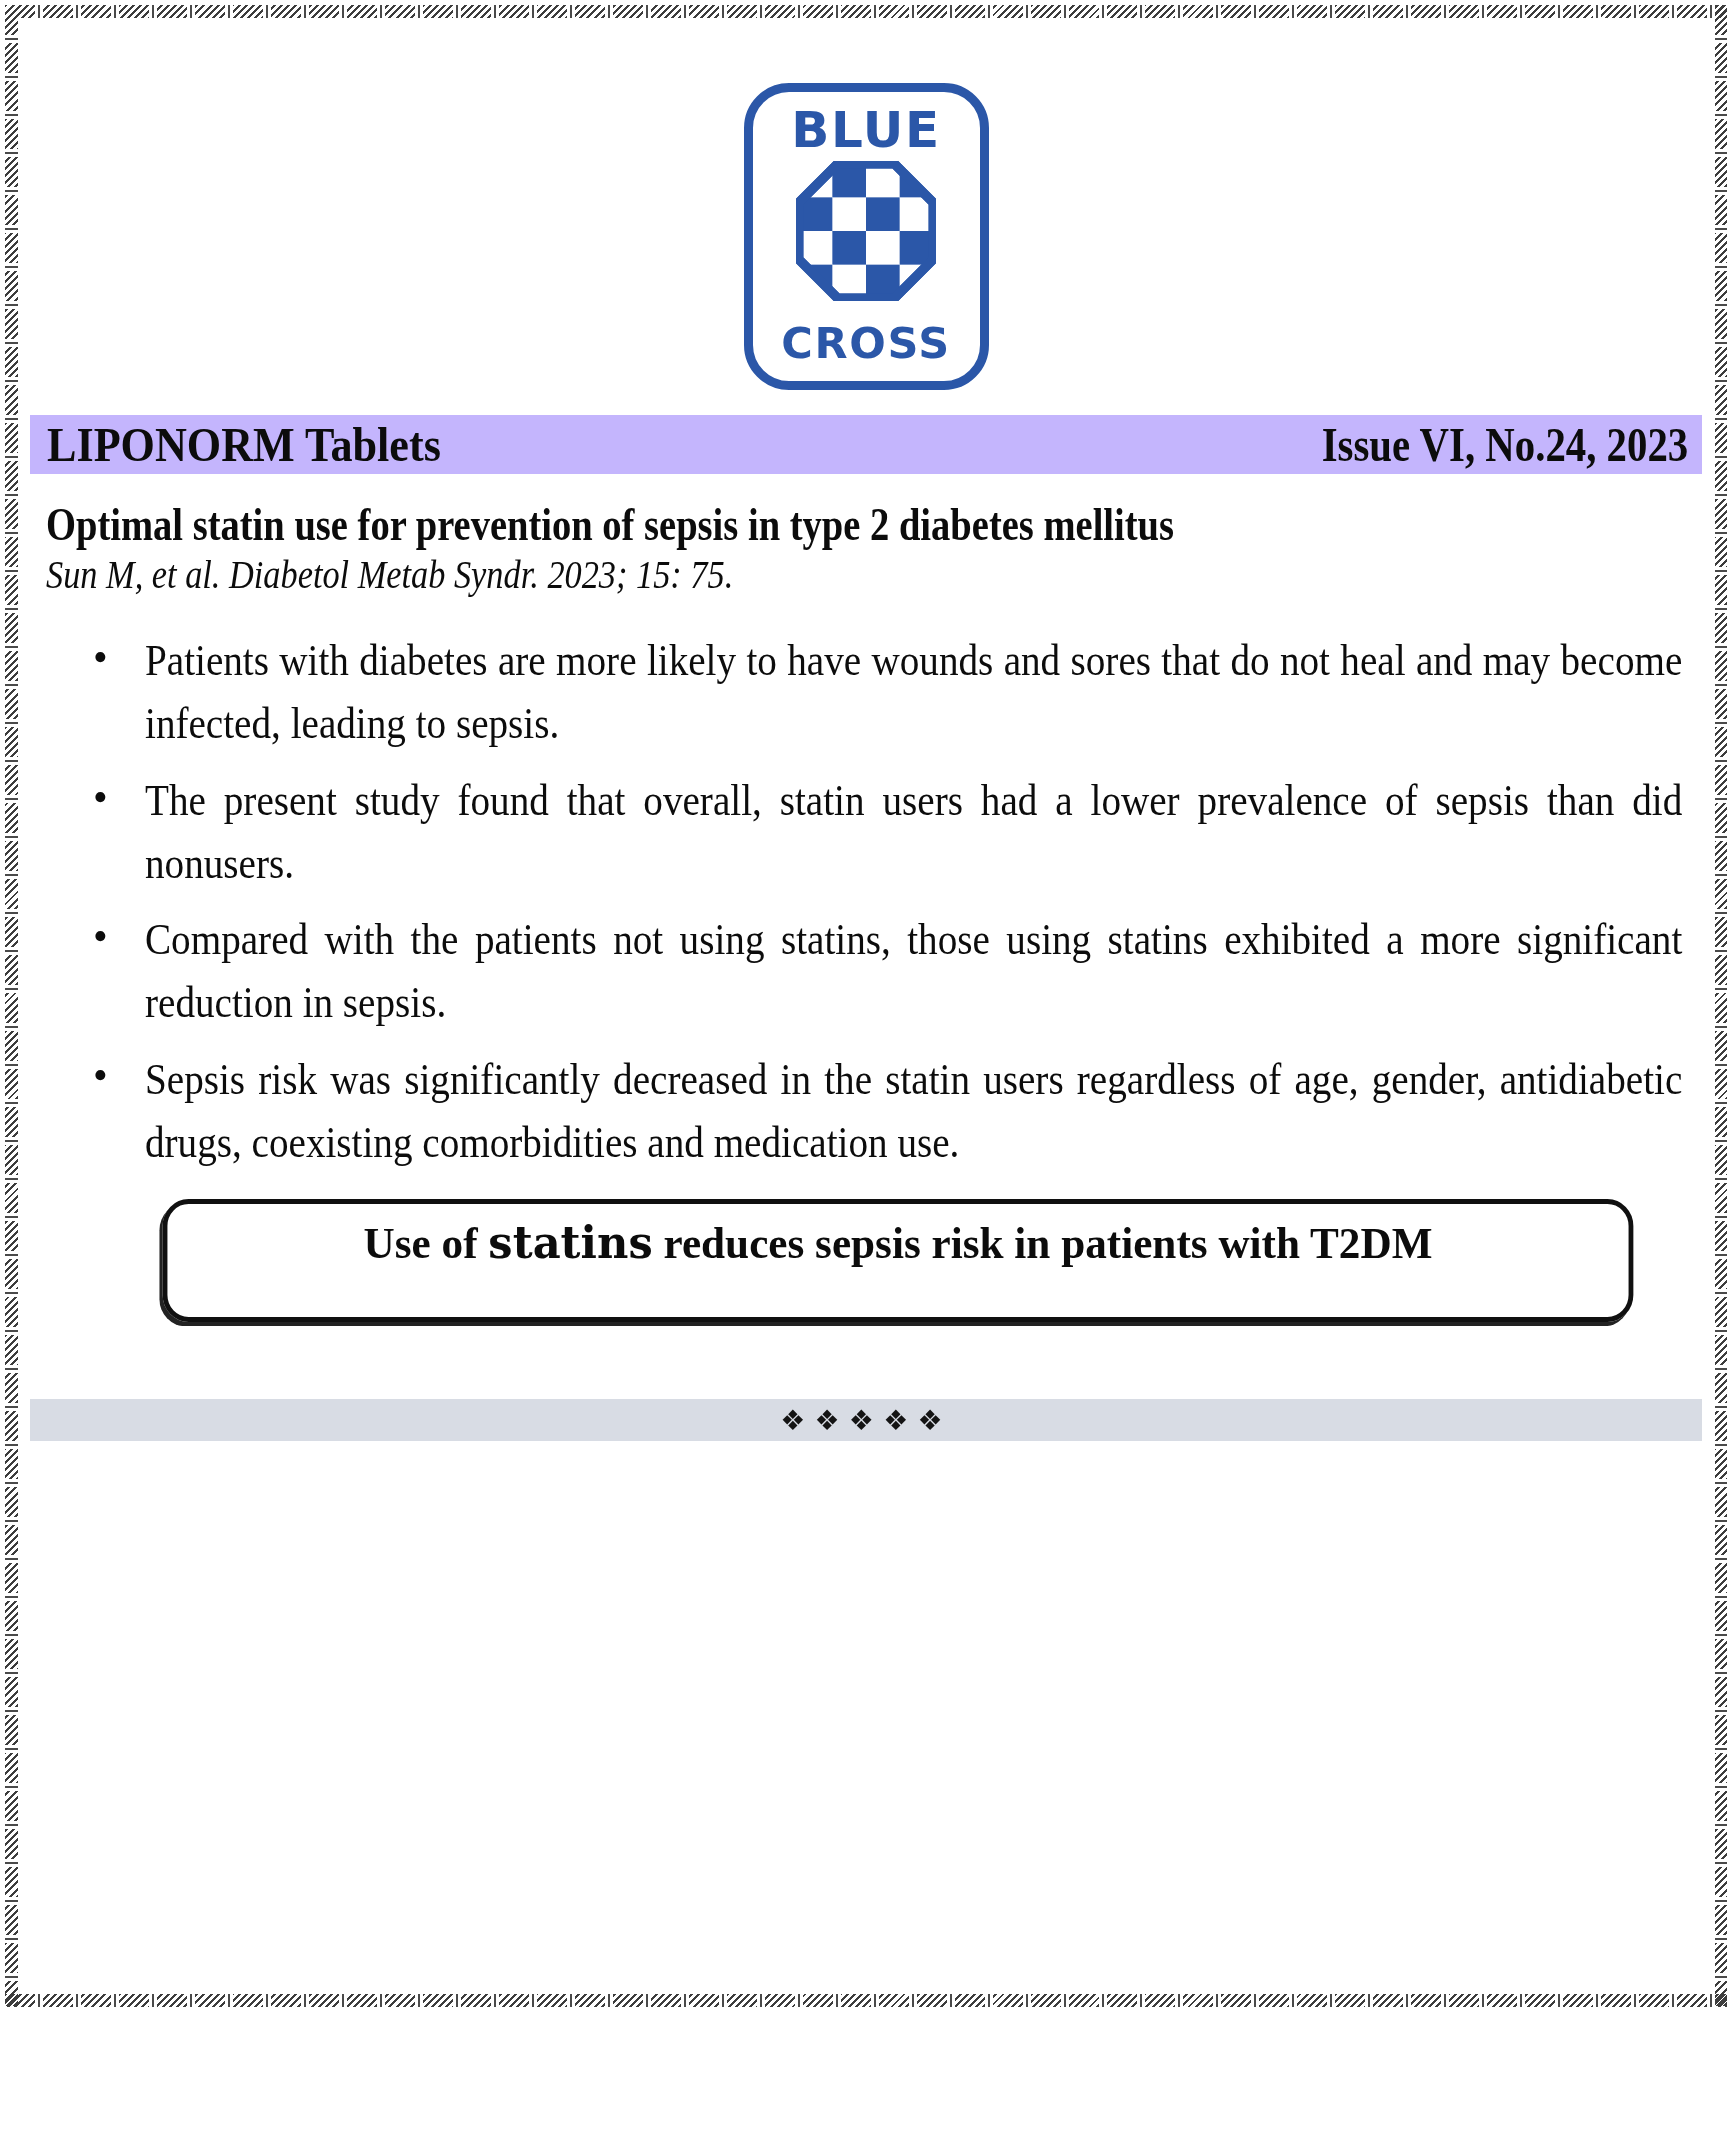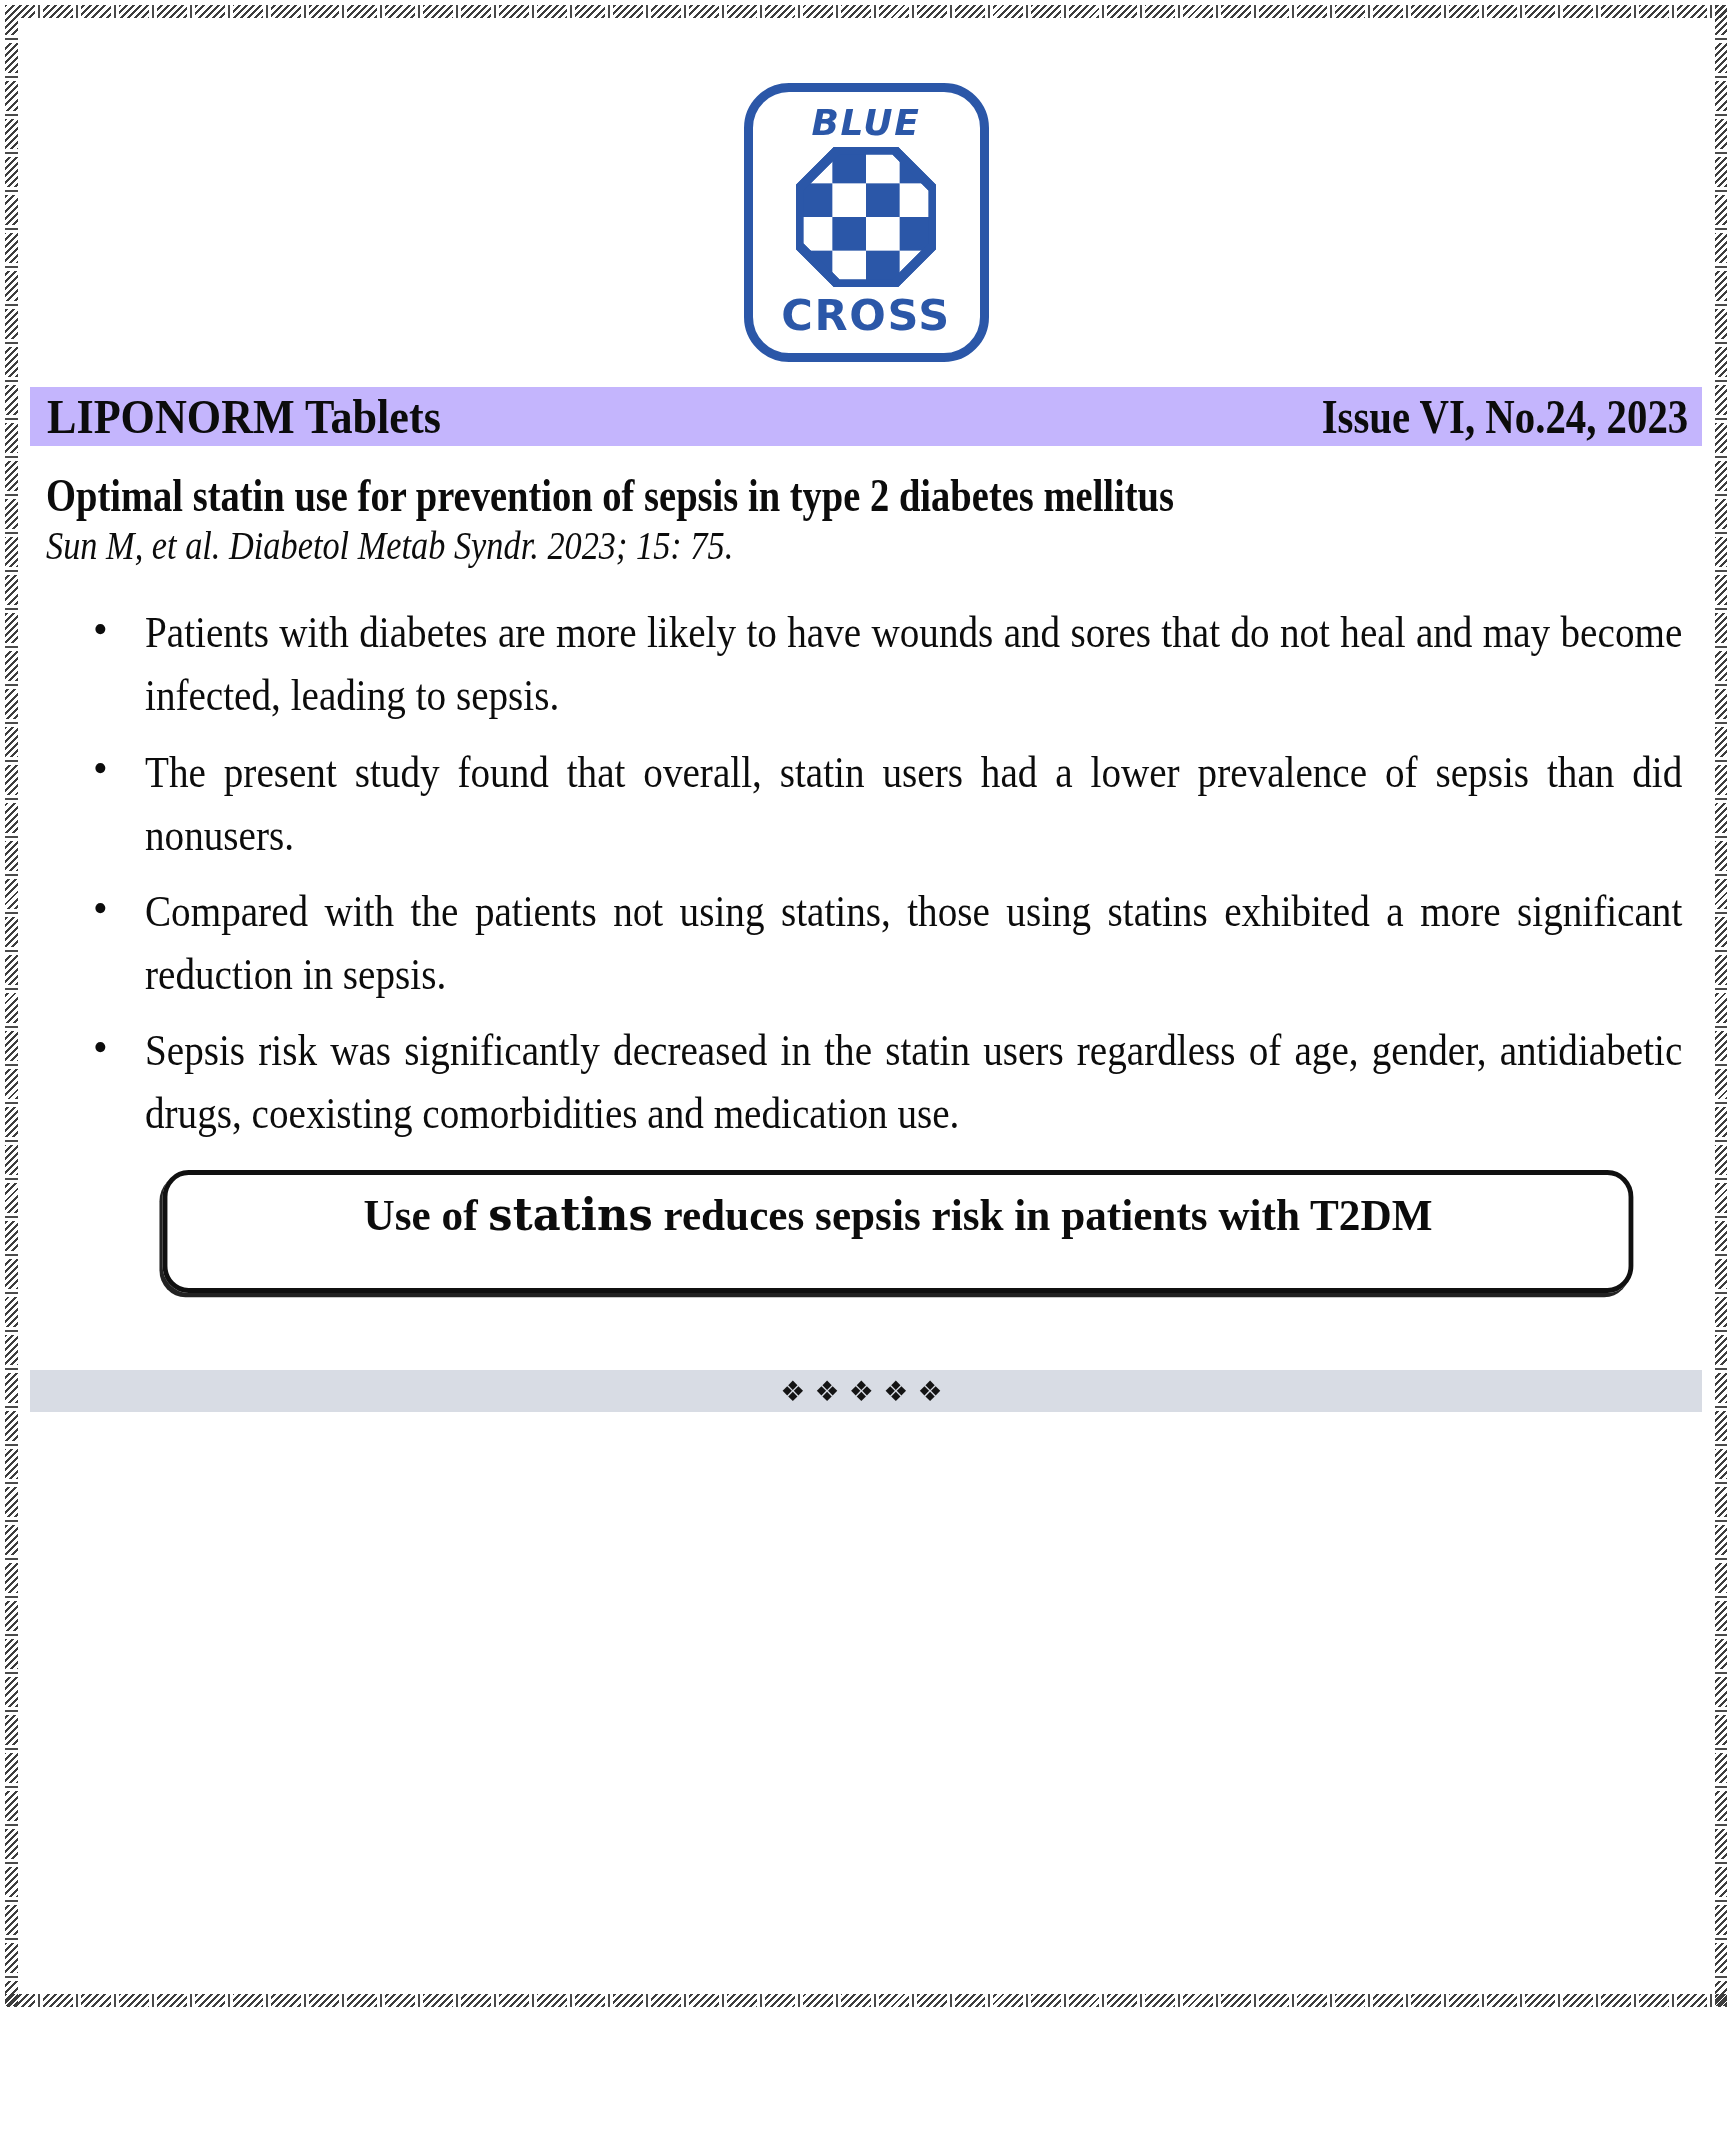--- a/index.html
+++ b/index.html
@@ -41,22 +41,22 @@
     border-radius:45px;
     padding:13.4px 0 15px 0;
     text-align:center;
   }
   .logo-word{
     font-family:"DejaVu Sans", sans-serif;
     font-weight:800;
     color:#2b57a8;
     line-height:1.02;
   }
-  .logo-word-top{font-size:36px;letter-spacing:1.7px;font-style:italic;}
-  .logo-word-bottom{font-size:43px;letter-spacing:1.7px;margin-top:7px;}
+  .logo-word-top{font-size:50px;letter-spacing:1.7px;}
+  .logo-word-bottom{font-size:43px;letter-spacing:1.7px;margin-top:21px;}
   .logo-emblem{display:block;margin:5px auto 0 auto;}
 
   .masthead{
     display:inline-block;
     margin:38px 0 0 0;
     font-size:97px;
     font-weight:bold;
     line-height:1.02;
     color:#2f5fa8;
     border-bottom:7.5px solid #2f5fa8;

